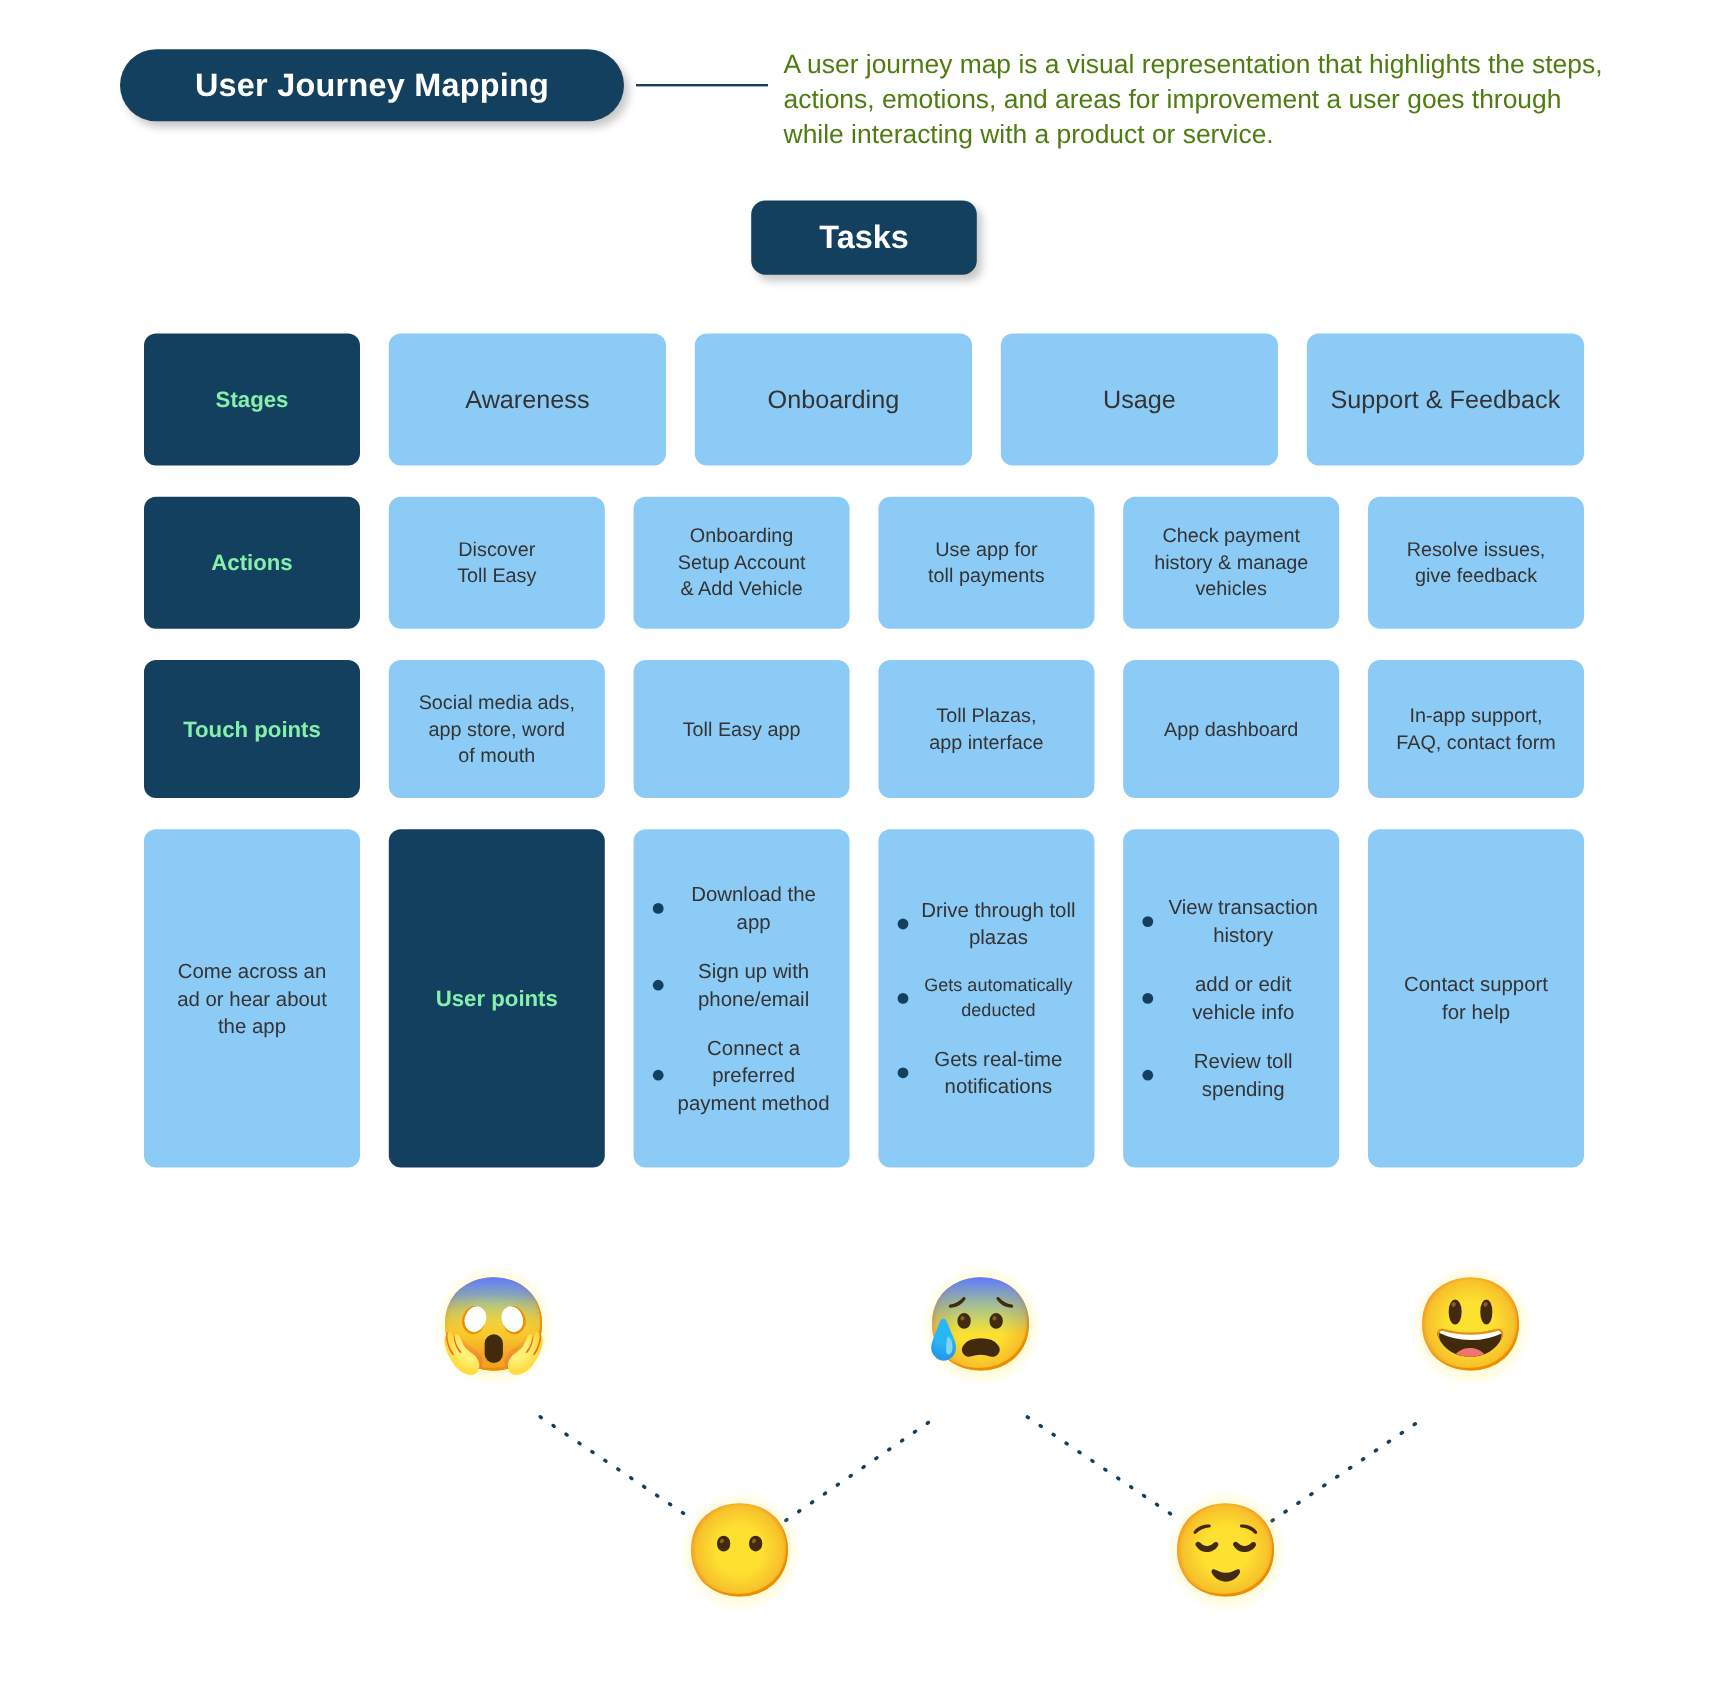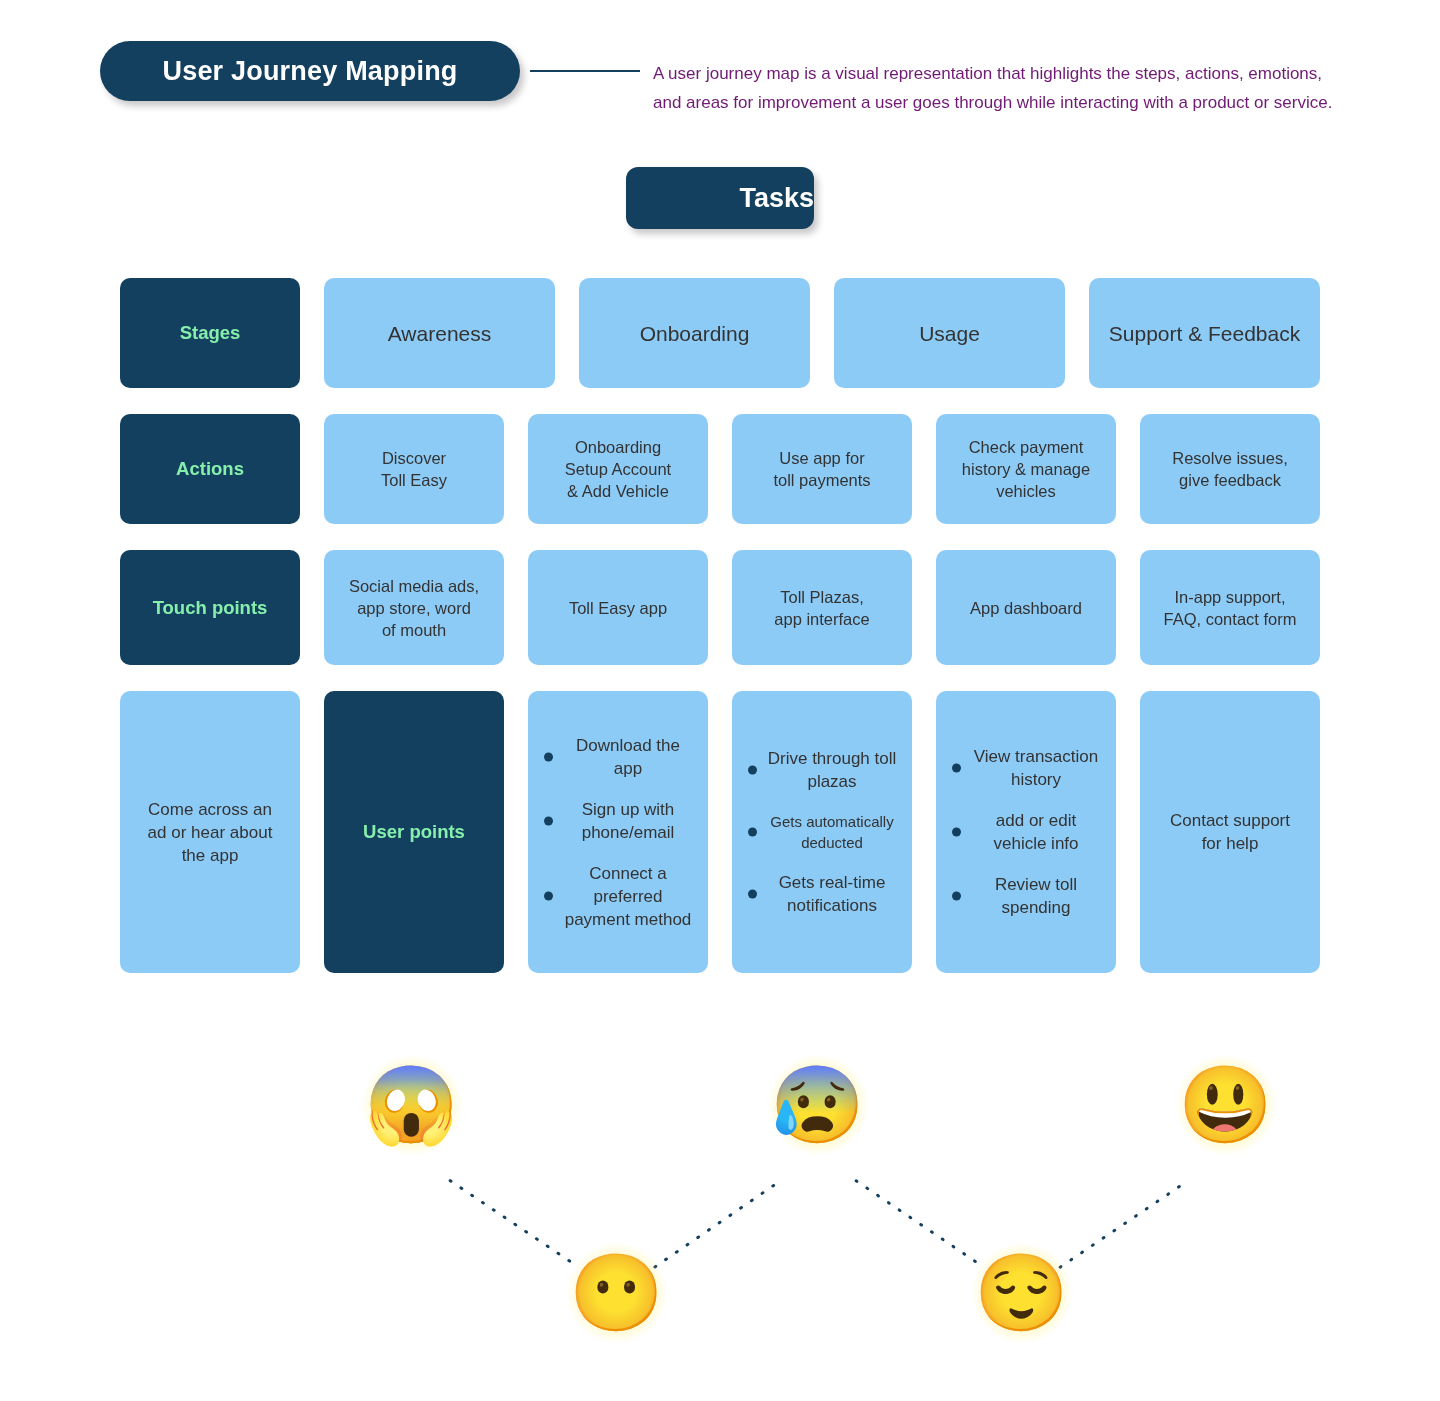--- a/index.html
+++ b/index.html
@@ -48,38 +48,37 @@
     top: 70px;
     width: 110px;
     height: 2px;
     background: #14405f;
   }
   #intro-text {
     position: absolute;
     left: 653px;
     top: 39px;
     width: 700px;
-    font-size: 17px;
+    font-size: 22px;
     line-height: 29px;
-    color: #701a75;
-    margin-top: 20px;
+    color: #4d7c0f;
   }
 
   
   #tasks-pill {
     position: absolute;
     left: 626px;
     top: 167px;
     width: 188px;
     height: 62px;
     background: #14405f;
     border-radius: 12px;
     display: flex;
     align-items: center;
-    justify-content: flex-end;
+    justify-content: center;
     box-shadow: 4px 5px 7px rgba(0,0,0,0.22);
   }
   #tasks-pill .t {
     color: #ffffff;
     font-size: 27px;
     font-weight: bold;
   }
 
   
   #grid {

